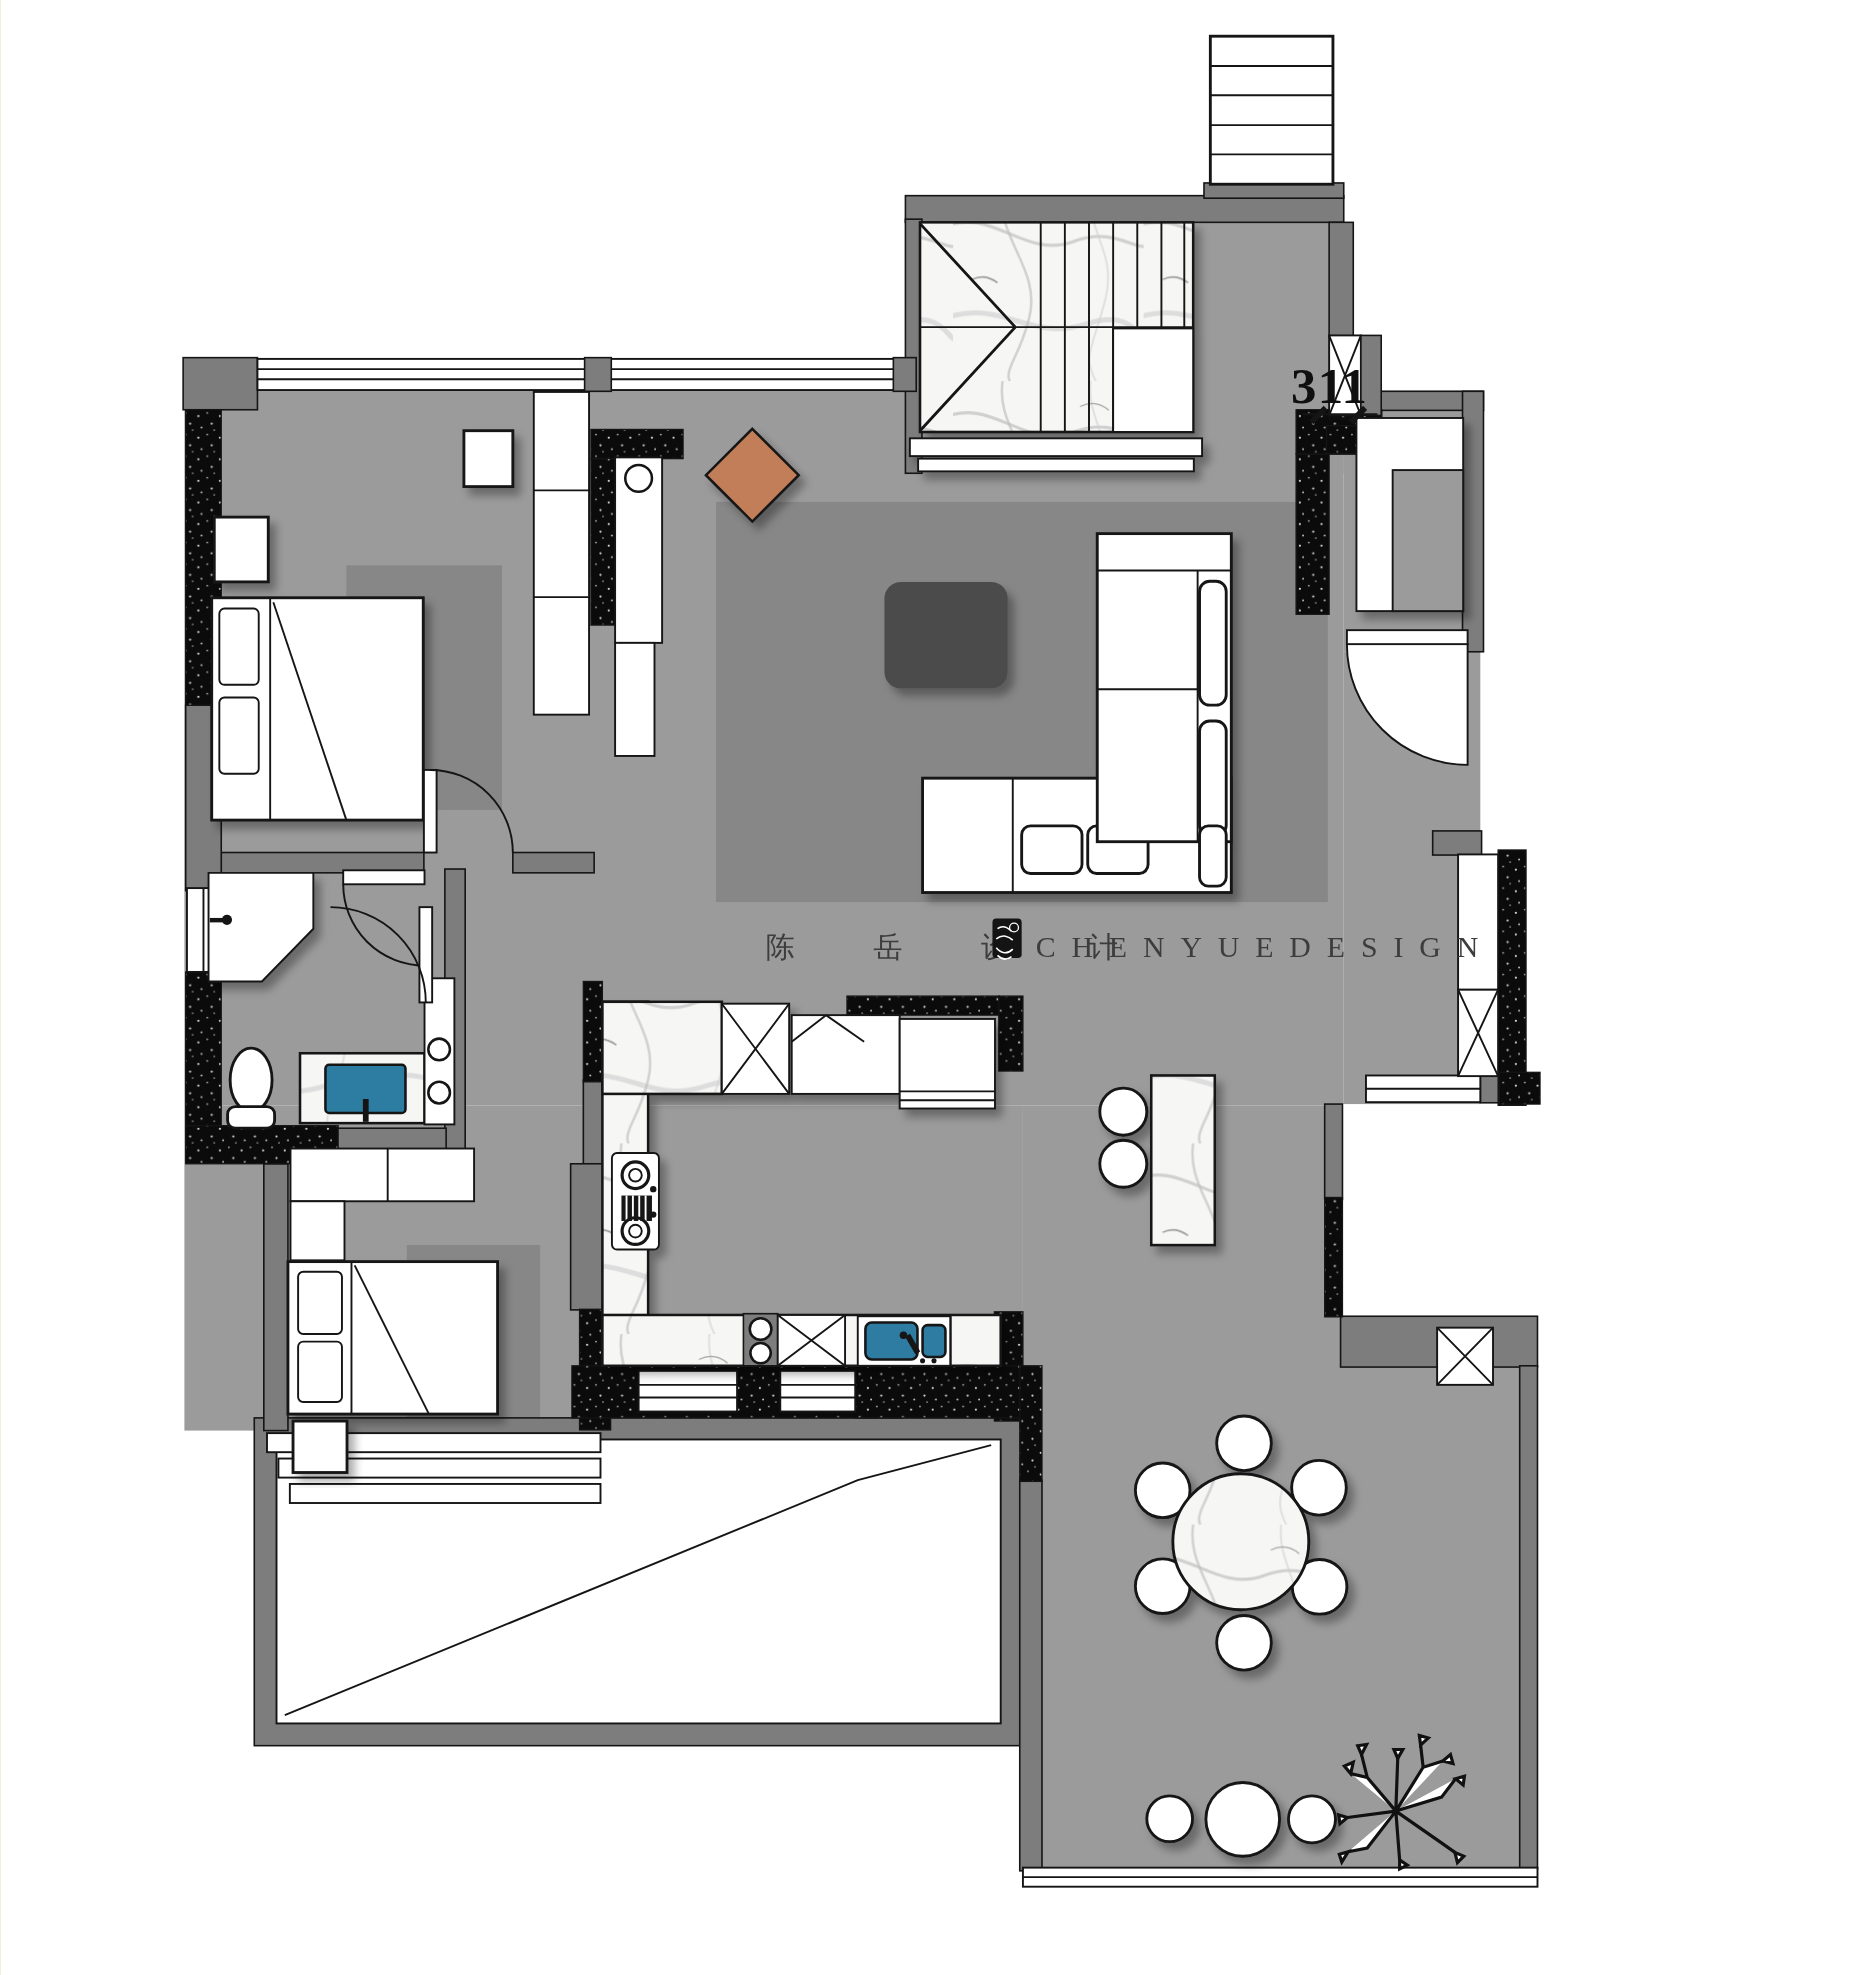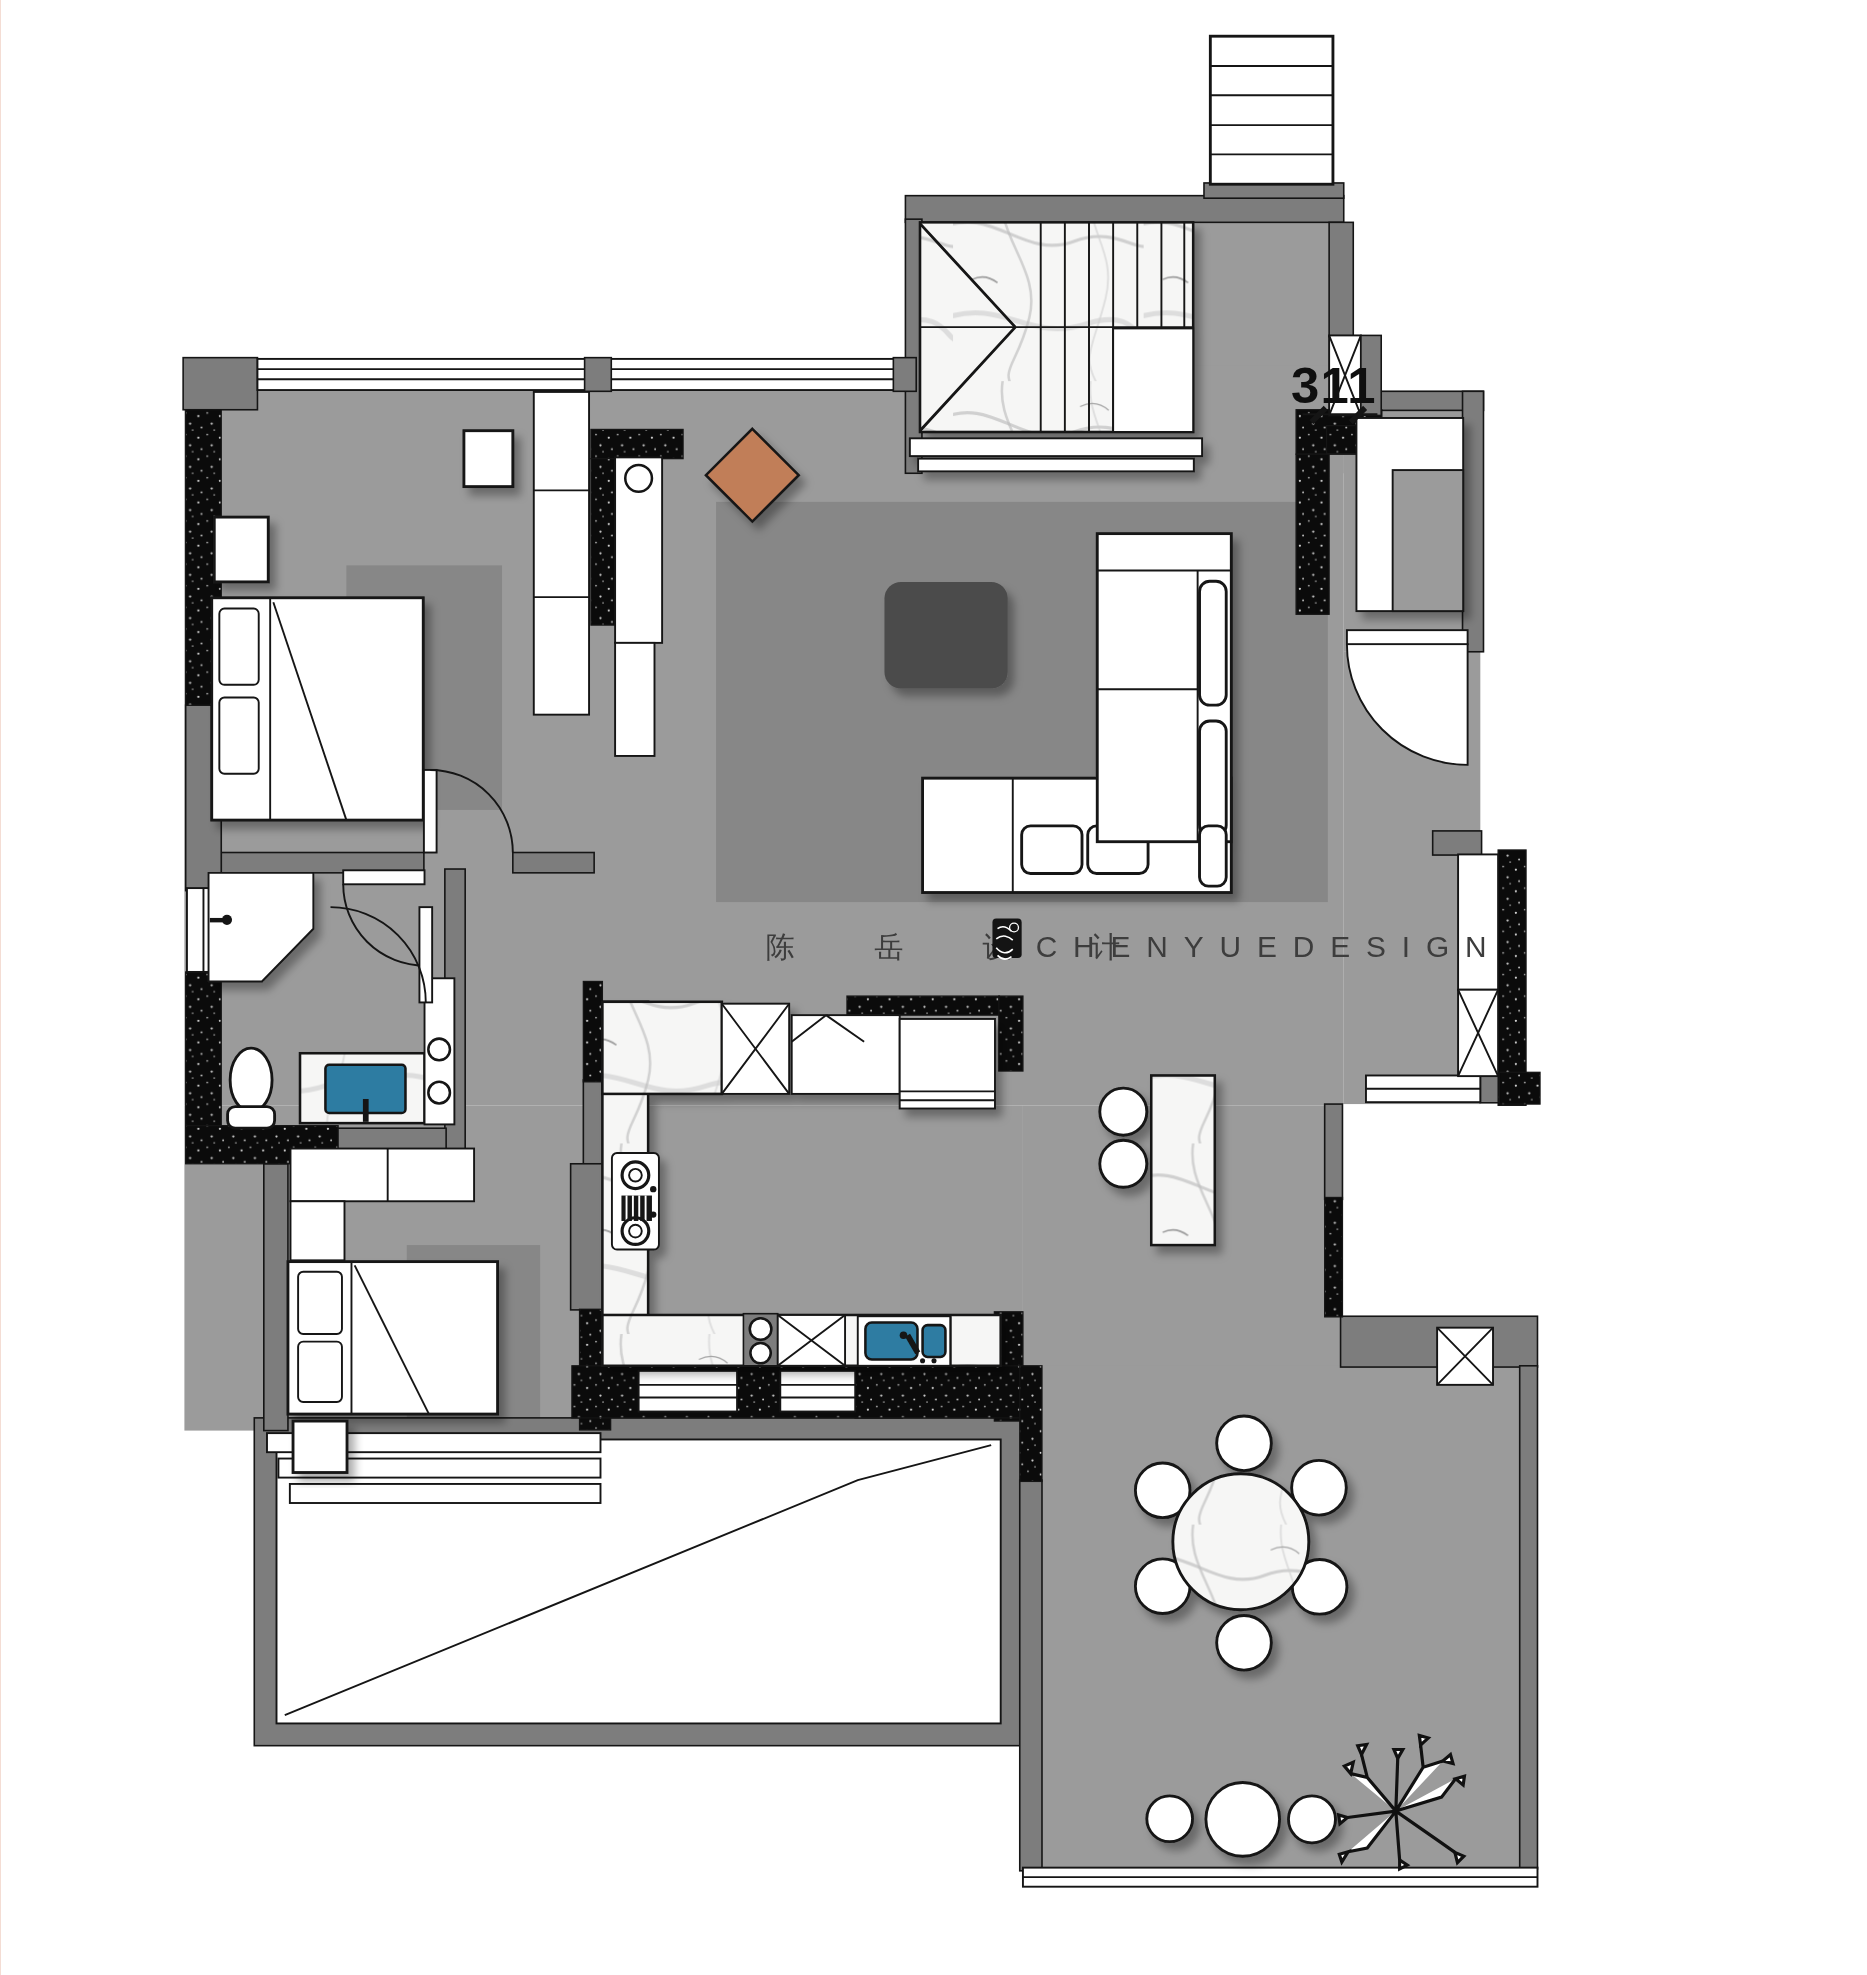--- a/index.html
+++ b/index.html
@@ -1,16 +1,16 @@
 <!DOCTYPE html>
 <html style="--floor: #9b9b9b; --rug: #878787; --wall: #7d7d7d; --wall_dark: #0b0b0b; --line: #151515; --marble: #f6f6f5; --accent: #c17e59; --sink: #2d7ca2; --table: #4b4b4b; --wm: #3d3d3d;font-size:10.2px"><head>
 <meta charset="utf-8">
 <style>
   html,body{margin:0;padding:0;background:#fff;}
-  .page{width:1868px;height:1975px;position:relative;background:#c2410c;font-family:Liberation Sans, sans-serif;}
+  .page{width:1868px;height:1975px;position:relative;background:#84cc16;font-family:Liberation Serif, serif;}
   svg{display:block;}
   .flr{fill:var(--floor);}
   .rug{fill:var(--rug);}
   .wg{fill:var(--wall);stroke:var(--line);stroke-width:2.5;}
   .wb{fill:url(#hatch);stroke:var(--line);stroke-width:2;}
   .hatchbg{fill:var(--wall_dark);}
   .wh{fill:#fff;stroke:var(--line);stroke-width:4.5;}
   .wh3{fill:#fff;stroke:var(--line);stroke-width:3;}
   .mar{fill:url(#marble);stroke:var(--line);stroke-width:4;}
   .ln{stroke:var(--line);stroke-width:3;fill:none;}

